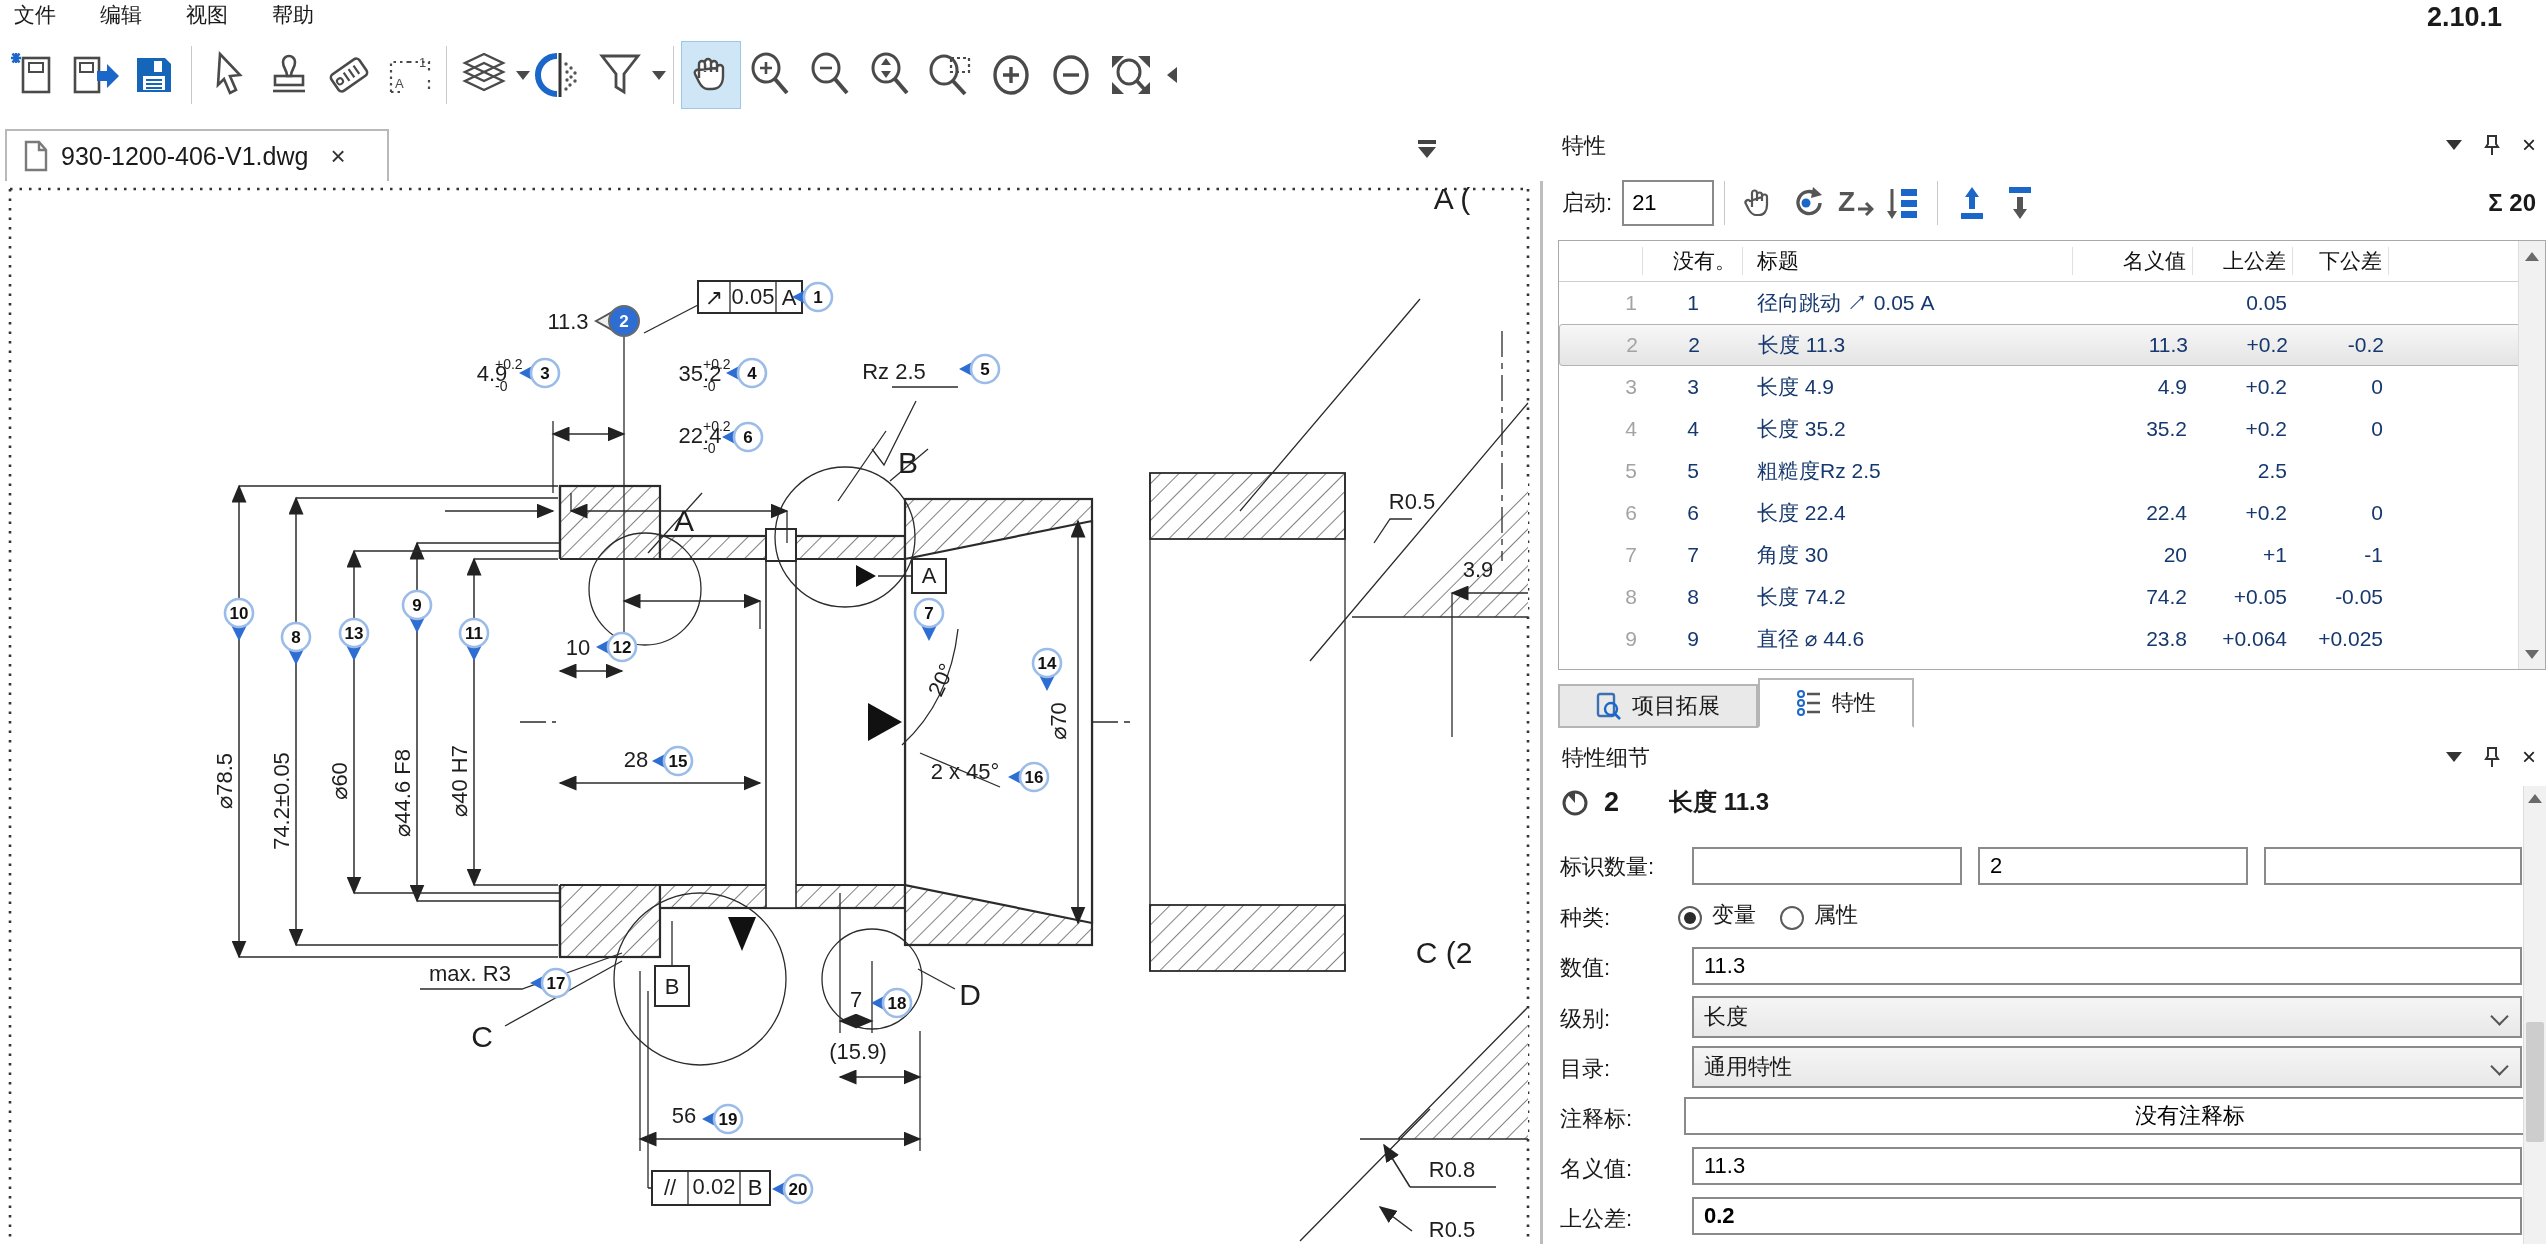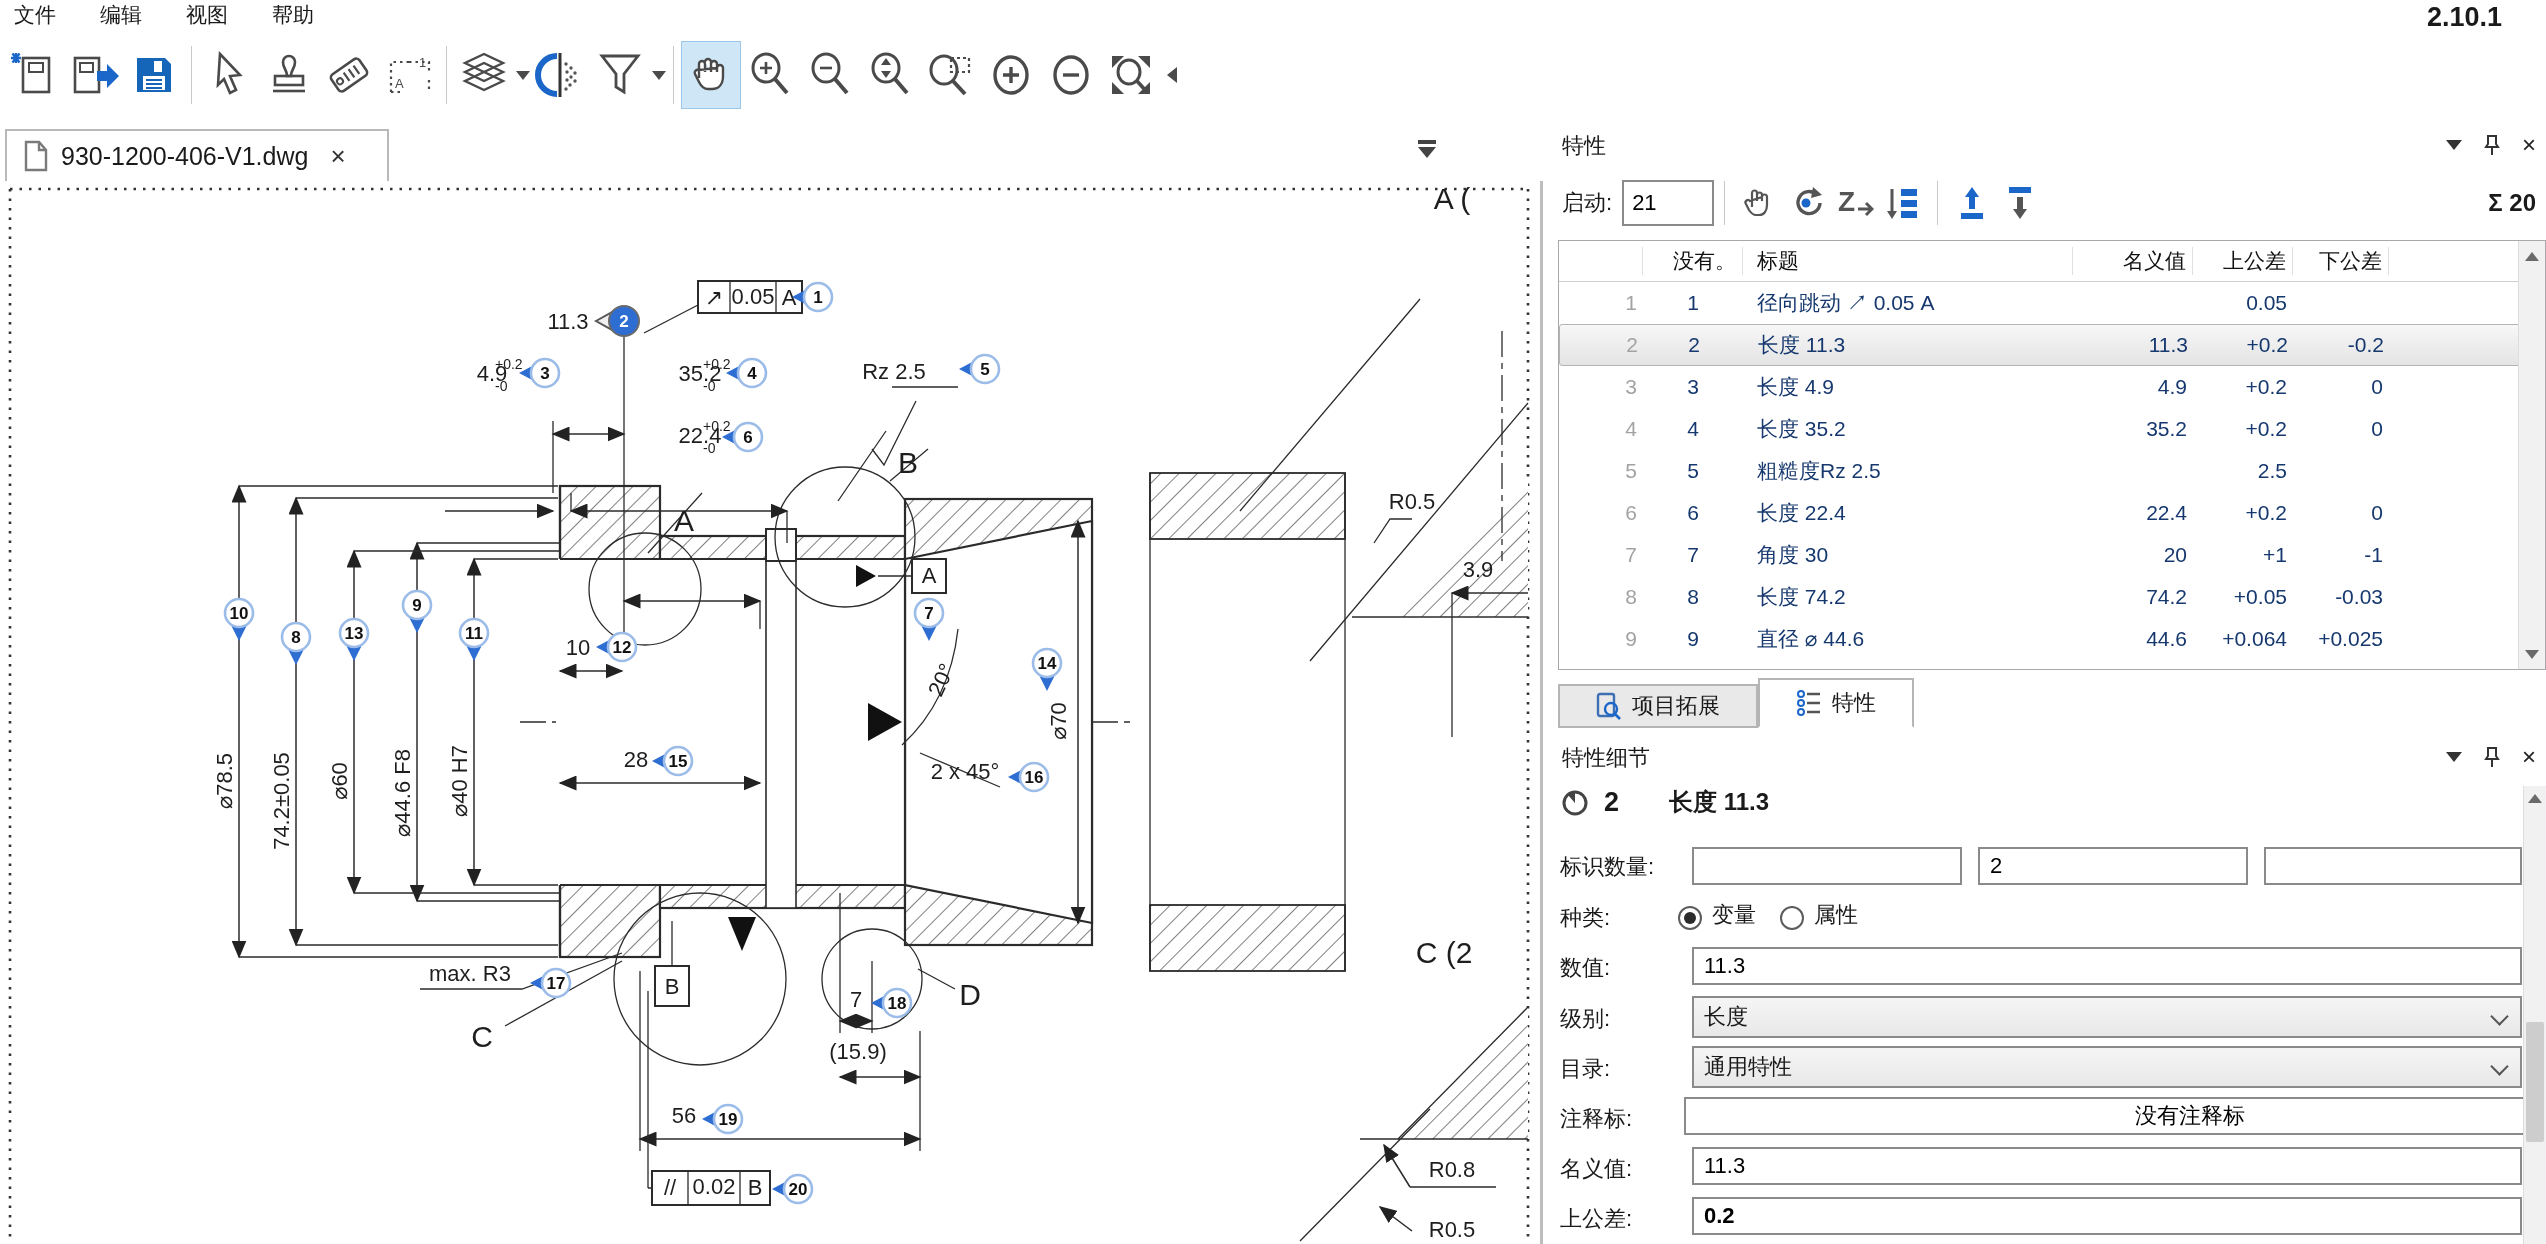--- a/index.html
+++ b/index.html
@@ -671,28 +671,28 @@
       <div class="cell c4">+1</div>
       <div class="cell c5">-1</div>
       <div class="cell c6"></div>
     </div>
     <div class="trow">
       <div class="cell c0">8</div>
       <div class="cell c1">8</div>
       <div class="cell c2">长度 74.2</div>
       <div class="cell c3">74.2</div>
       <div class="cell c4">+0.05</div>
-      <div class="cell c5">-0.03</div>
+      <div class="cell c5">-0.05</div>
       <div class="cell c6"></div>
     </div>
     <div class="trow">
       <div class="cell c0">9</div>
       <div class="cell c1">9</div>
       <div class="cell c2">直径 ⌀ 44.6</div>
-      <div class="cell c3">44.6</div>
+      <div class="cell c3">23.8</div>
       <div class="cell c4">+0.064</div>
       <div class="cell c5">+0.025</div>
       <div class="cell c6"></div>
     </div>
     <div class="vsb">
       <div class="sb-btn">
           <div class="tri-u"></div>
         </div>
       <div class="sb-btn" style="position:absolute;bottom:0;left:0;right:0">
           <div class="tri-d"></div>

